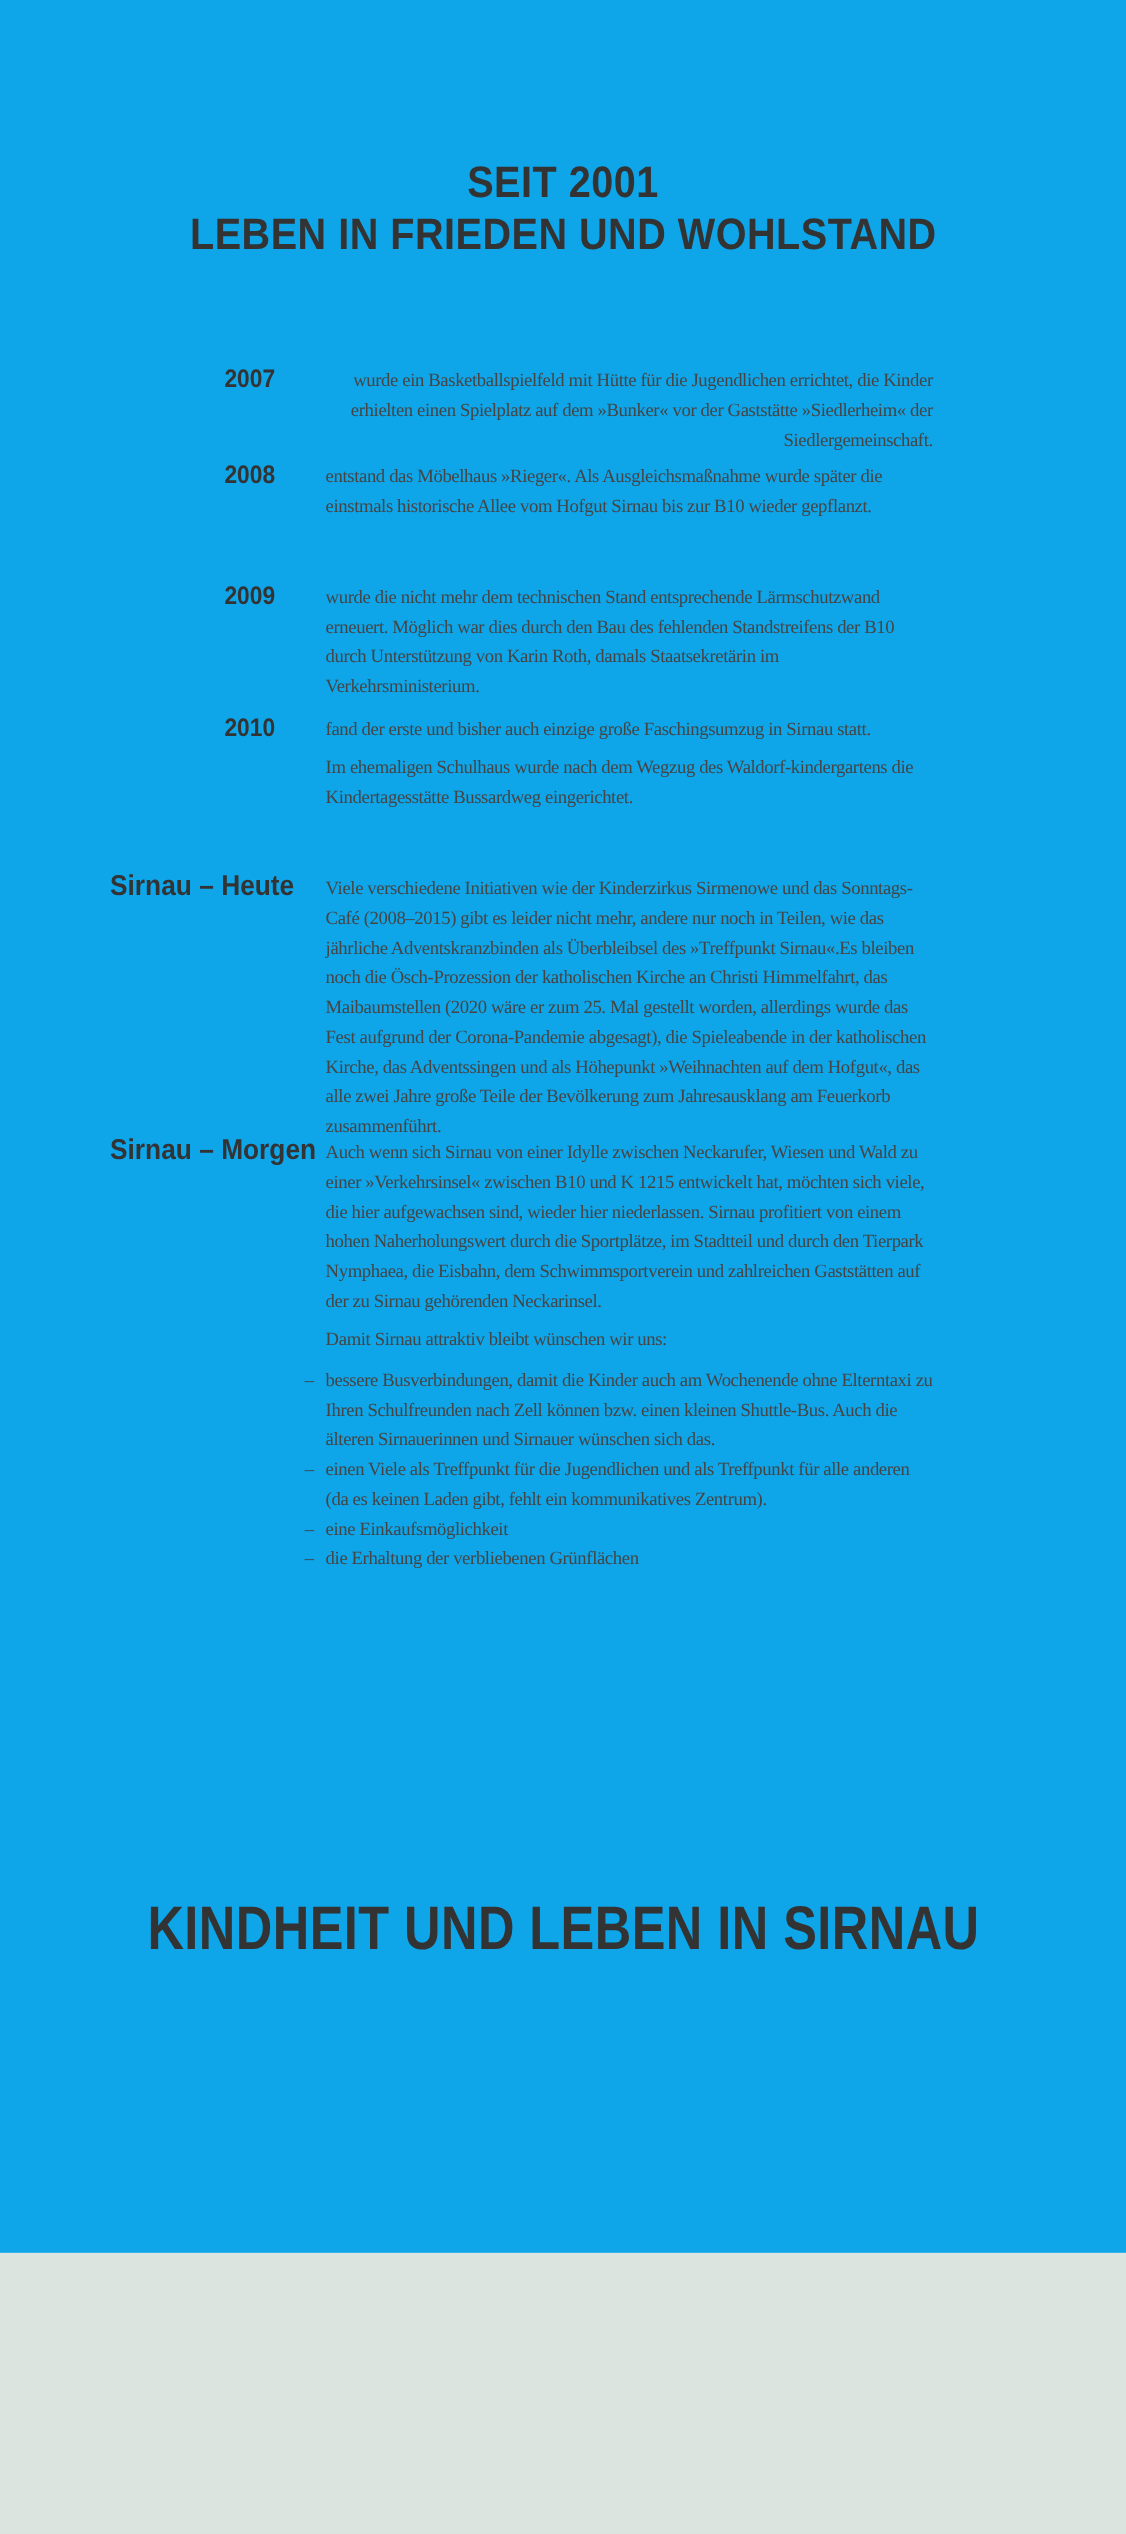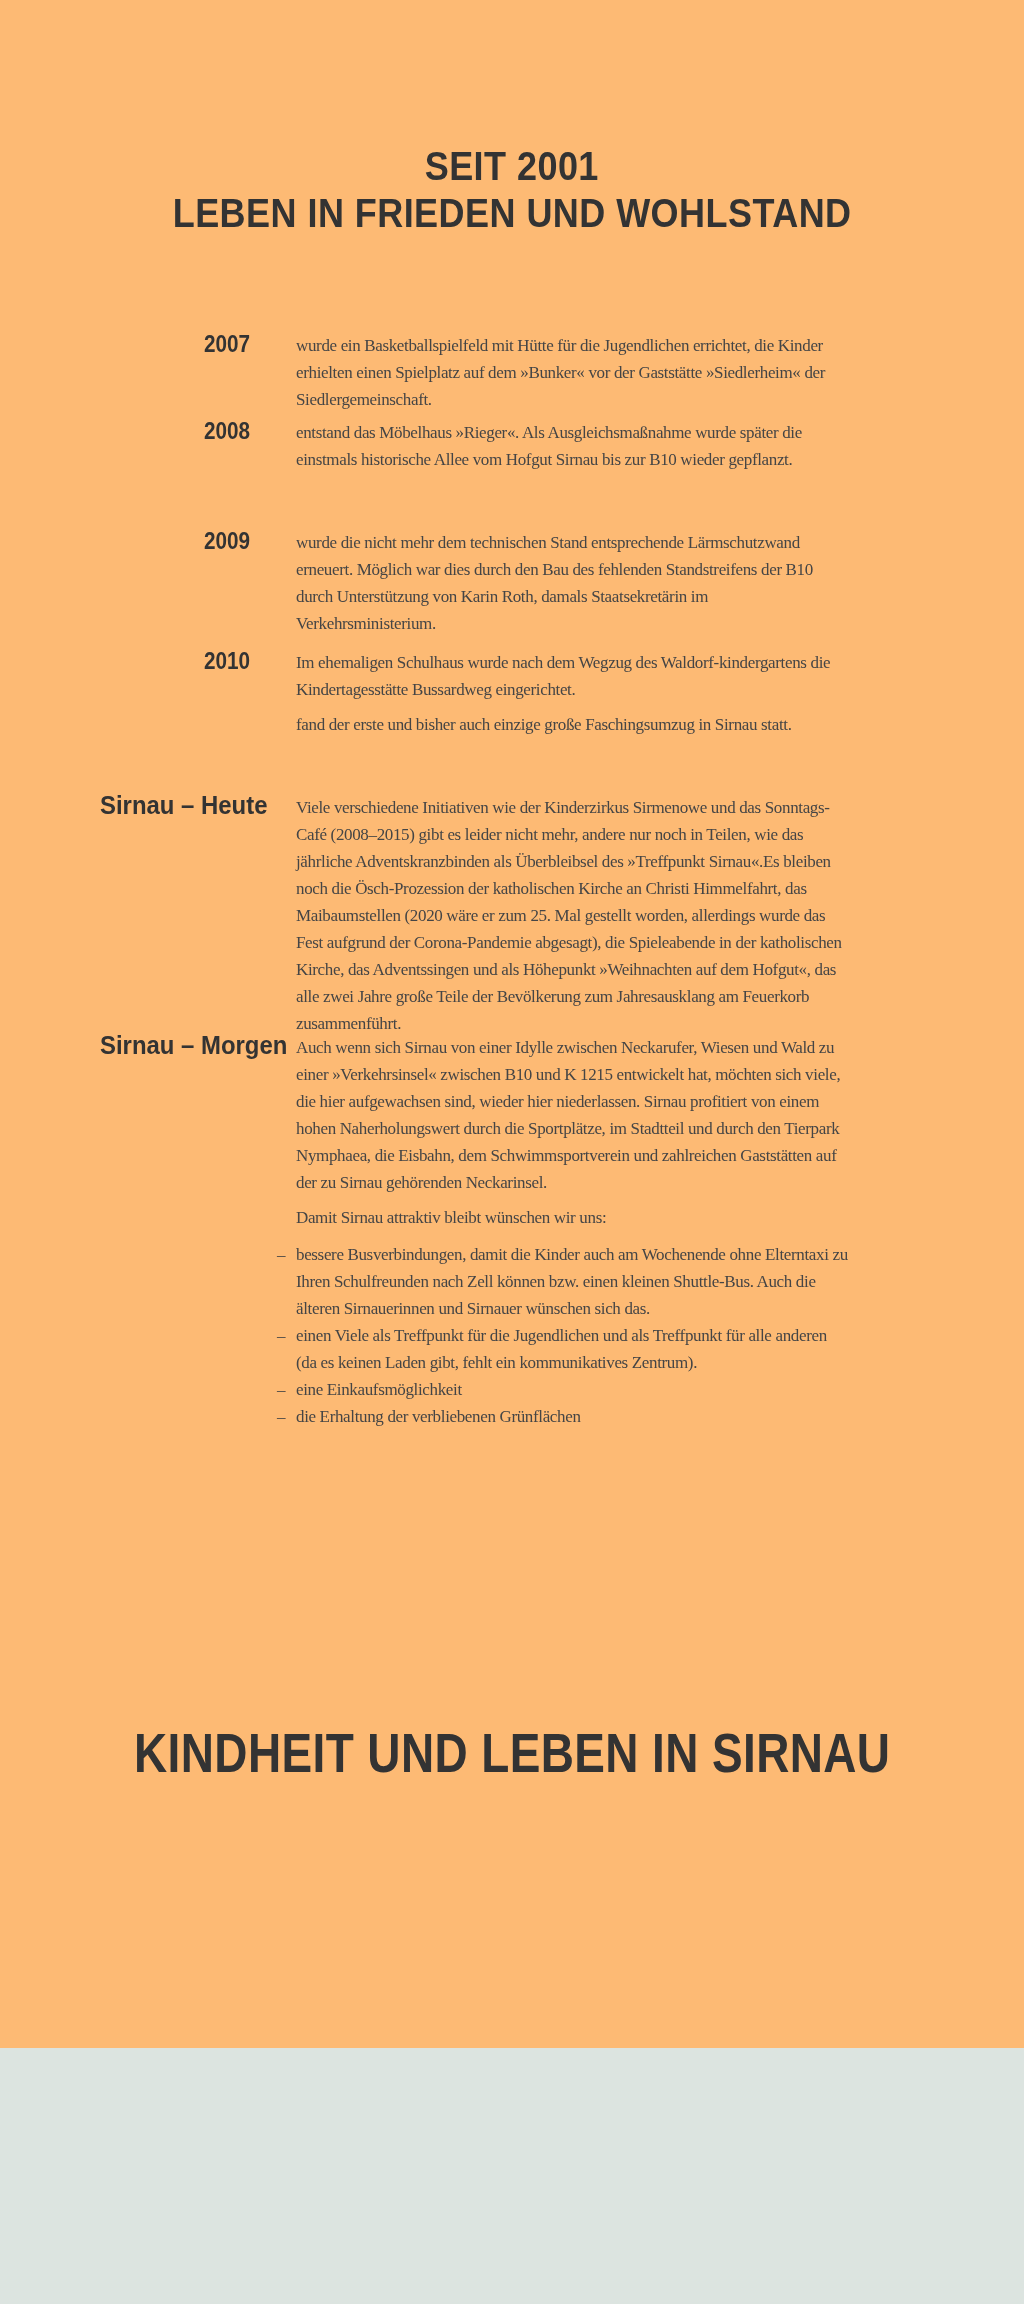--- a/index.html
+++ b/index.html
@@ -41,51 +41,51 @@
   ul.bullets { list-style:none; margin:10px 0 0 0; padding:0; }
   ul.bullets li { position:relative; margin-left:-19px; padding-left:19px; }
   ul.bullets li .dash { position:absolute; left:0; top:0; }
 
   
   .footer-band { position:absolute; left:0; top:2048px; width:1024px; height:256px; }
 </style>
 </head>
 <body>
 
-<div class="page" style="background: #fdba74;">
+<div class="page" style="background: #0ea5e9;">
 
   <div class="display-heading top-heading">
     <span class="hline"><span>SEIT 2001</span></span>
     <span class="hline"><span>LEBEN IN FRIEDEN UND WOHLSTAND</span></span>
   </div>
 
   <div id="timeline">
-      <div class="row" style="top: 332px;">
+      <div class="row" style="top: 332px; text-align: right;">
         <div class="label-year">2007</div>
         <div class="body">
           <p>wurde ein Basketballspielfeld mit Hütte für die Jugendlichen errichtet, die Kinder erhielten einen Spielplatz auf dem »Bunker« vor der Gaststätte »Siedlerheim« der Siedlergemeinschaft.</p>
         </div>
       </div>
       <div class="row" style="top: 419px;">
         <div class="label-year">2008</div>
         <div class="body">
           <p>entstand das Möbelhaus »Rieger«. Als Ausgleichsmaßnahme wurde später die einstmals historische Allee vom Hofgut Sirnau bis zur B10 wieder gepflanzt.</p>
         </div>
       </div>
       <div class="row" style="top: 529px;">
         <div class="label-year">2009</div>
         <div class="body">
           <p>wurde die nicht mehr dem technischen Stand entsprechende Lärmschutzwand erneuert. Möglich war dies durch den Bau des fehlenden Standstreifens der B10 durch Unterstützung von Karin Roth, damals Staatsekretärin im Verkehrsministerium.</p>
         </div>
       </div>
       <div class="row" style="top: 649px;">
         <div class="label-year">2010</div>
         <div class="body">
+          <p>fand der erste und bisher auch einzige große Faschingsumzug in Sirnau statt.</p>
           <p>Im ehemaligen Schulhaus wurde nach dem Wegzug des Waldorf-kindergartens die Kindertagesstätte Bussardweg eingerichtet.</p>
-          <p>fand der erste und bisher auch einzige große Faschingsumzug in Sirnau statt.</p>
         </div>
       </div>
       <div class="row" style="top: 794px;">
         <div class="label-section">Sirnau – Heute</div>
         <div class="body">
           <p>Viele verschiedene Initiativen wie der Kinderzirkus Sirmenowe und das Sonntags-Café (2008–2015) gibt es leider nicht mehr, andere nur noch in Teilen, wie das jährliche Adventskranzbinden als Überbleibsel des »Treffpunkt Sirnau«.Es bleiben noch die Ösch-Prozession der katholischen Kirche an Christi Himmelfahrt, das Maibaumstellen (2020 wäre er zum 25. Mal gestellt worden, allerdings wurde das Fest aufgrund der Corona-Pandemie abgesagt), die Spieleabende in der katholischen Kirche, das Adventssingen und als Höhepunkt »Weihnachten auf dem Hofgut«, das alle zwei Jahre große Teile der Bevölkerung zum Jahresausklang am Feuerkorb zusammenführt.</p>
         </div>
       </div>
       <div class="row" style="top: 1034px;">
         <div class="label-section">Sirnau – Morgen</div>

